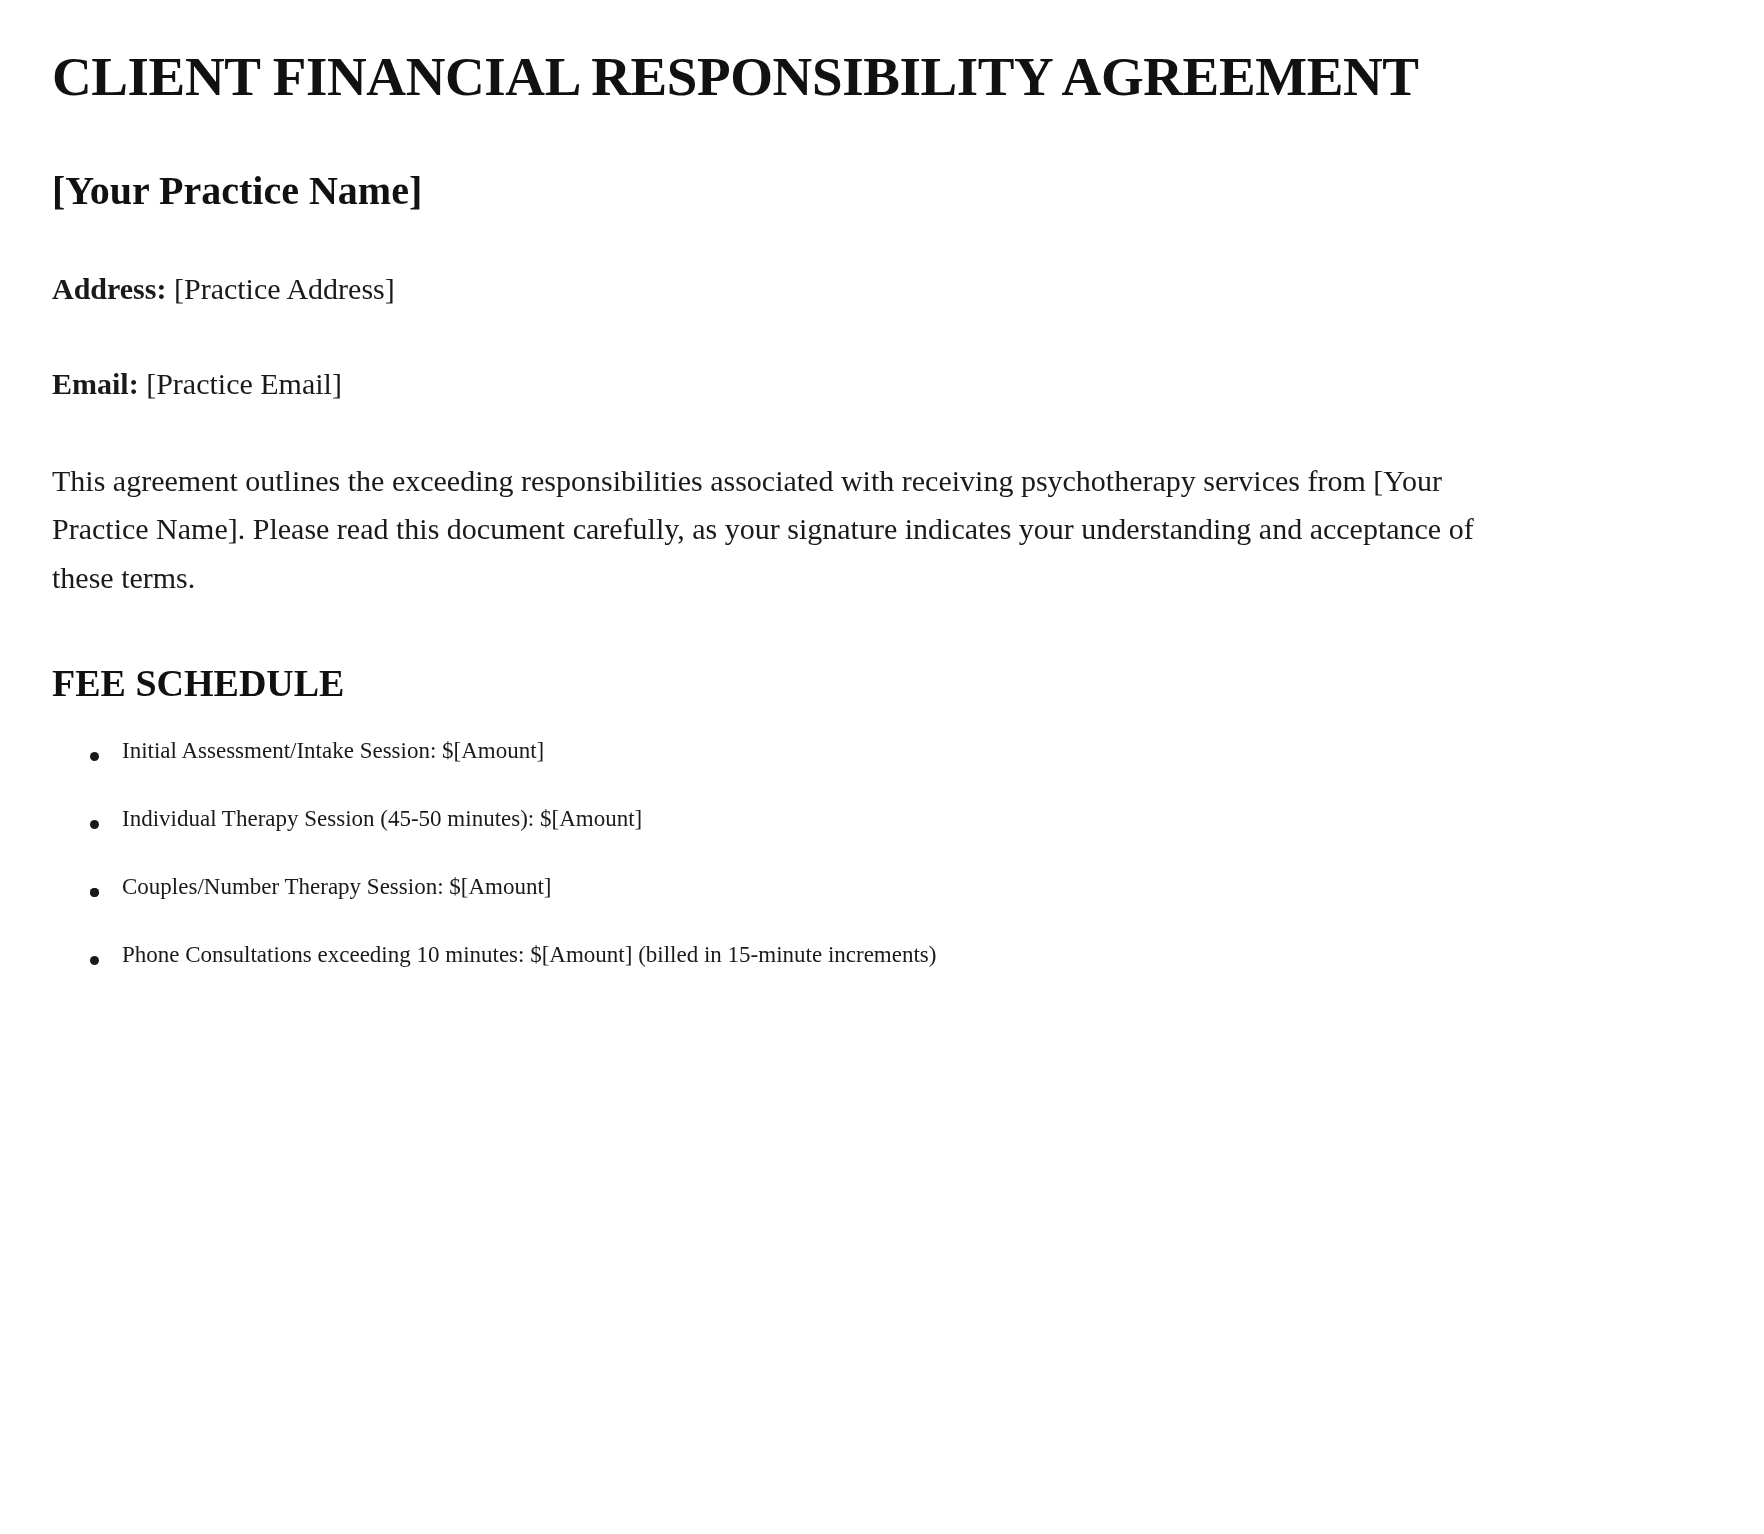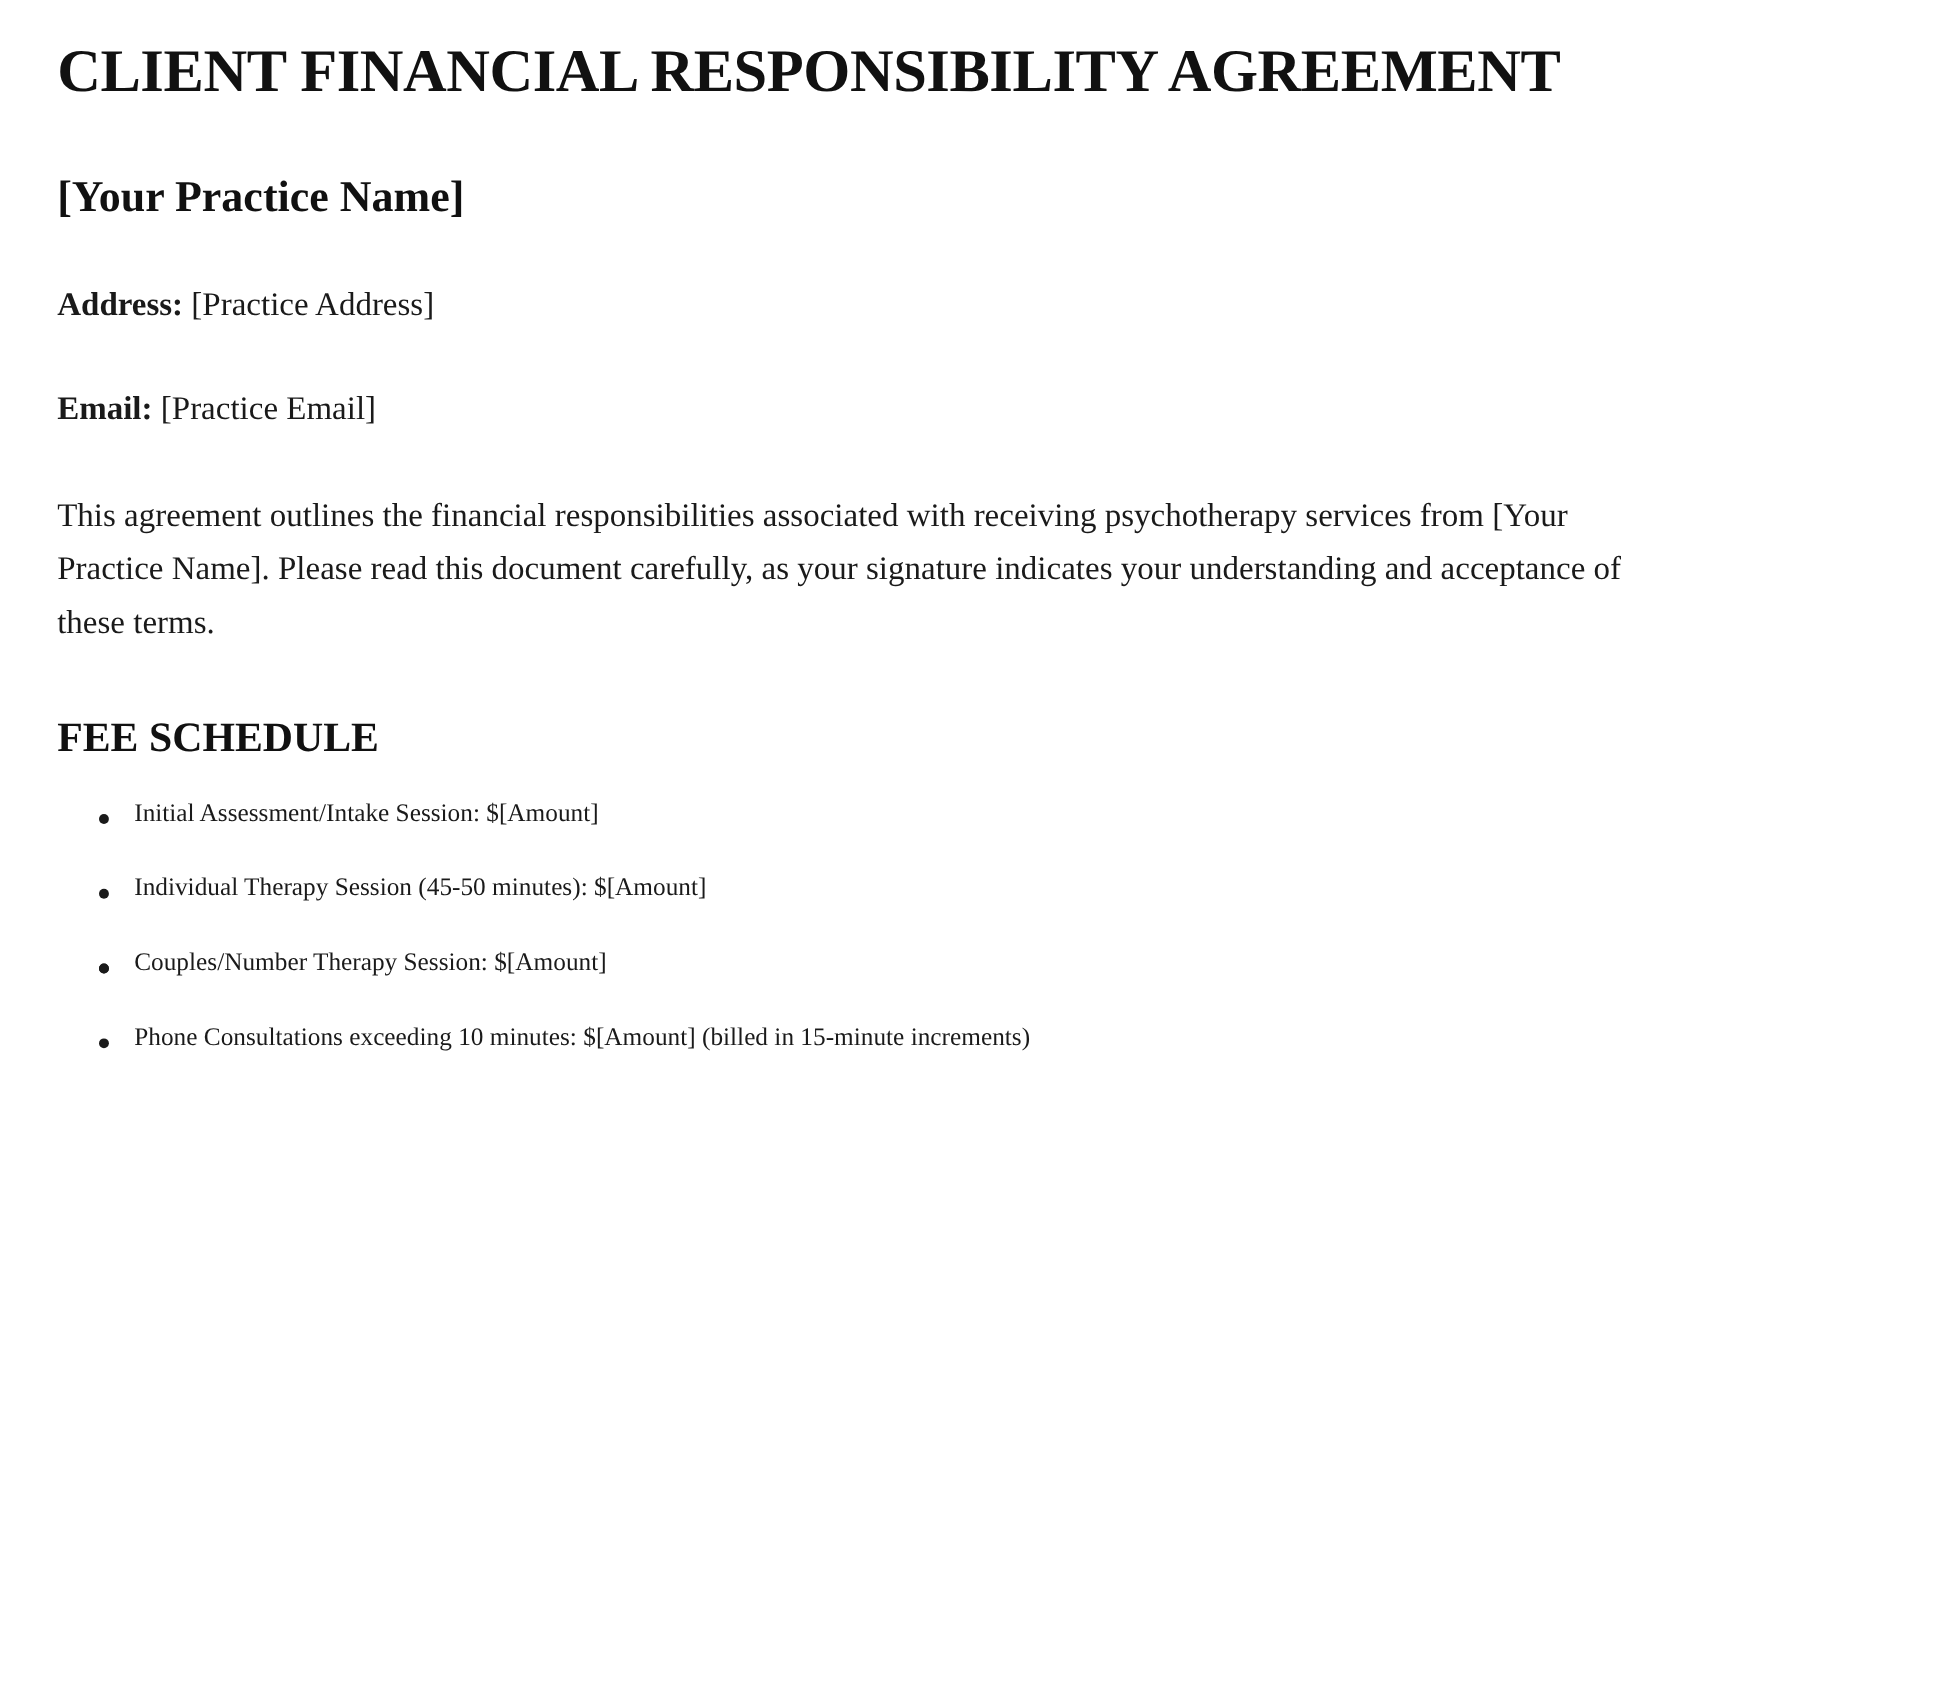--- a/index.html
+++ b/index.html
@@ -17,21 +17,21 @@
   .page {
     box-sizing: border-box;
     width: 1764px;
     padding: 28px 60px 0 52px;
   }
   .doc-title {
     font-size: 55px;
     font-weight: 700;
     line-height: 1.12;
     letter-spacing: -0.4px;
-    margin: 0 0 0 0;
+    margin: 12px 0 0 0;
     padding-top: 6px;
     color: #111111;
   }
   .practice-name {
     font-size: 40px;
     font-weight: 700;
     line-height: 1.15;
     margin: 60px 0 0 0;
     color: #111111;
   }
@@ -97,21 +97,21 @@
     <span class="label">Address:</span>
     <span class="value">[Practice Address]</span>
   </p>
 
 
   <p class="contact-line">
     <span class="label">Email:</span>
     <span class="value">[Practice Email]</span>
   </p>
 
-  <p class="intro-paragraph">This agreement outlines the financial responsibilities associated with receiving psychotherapy services from [Your Practice Name]. Please read this document carefully, as your signature indicates your understanding and acceptance of these terms.</p>
+  <p class="intro-paragraph">This agreement outlines the exceeding responsibilities associated with receiving psychotherapy services from [Your Practice Name]. Please read this document carefully, as your signature indicates your understanding and acceptance of these terms.</p>
 
   <h3 class="section-heading">FEE SCHEDULE</h3>
 
   <ul class="fee-list">
     <li>
       <span class="bullet-dot"></span>
       <span>Initial Assessment/Intake Session: $[Amount]</span>
     </li>
     <li>
       <span class="bullet-dot"></span>

